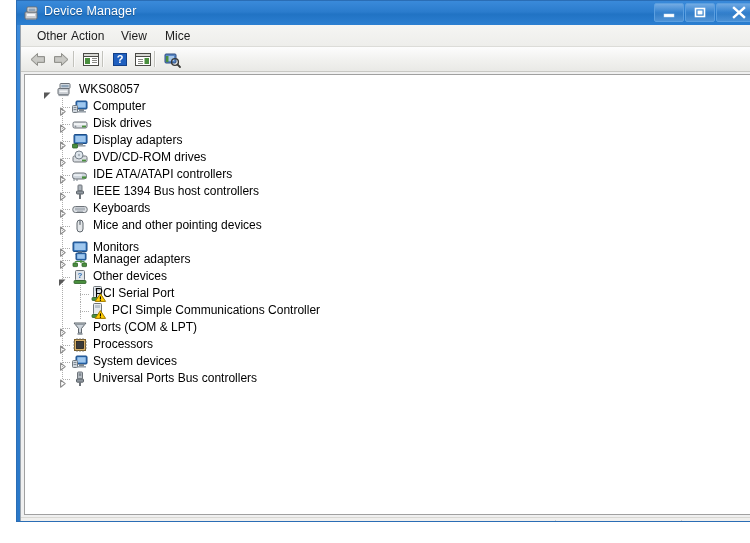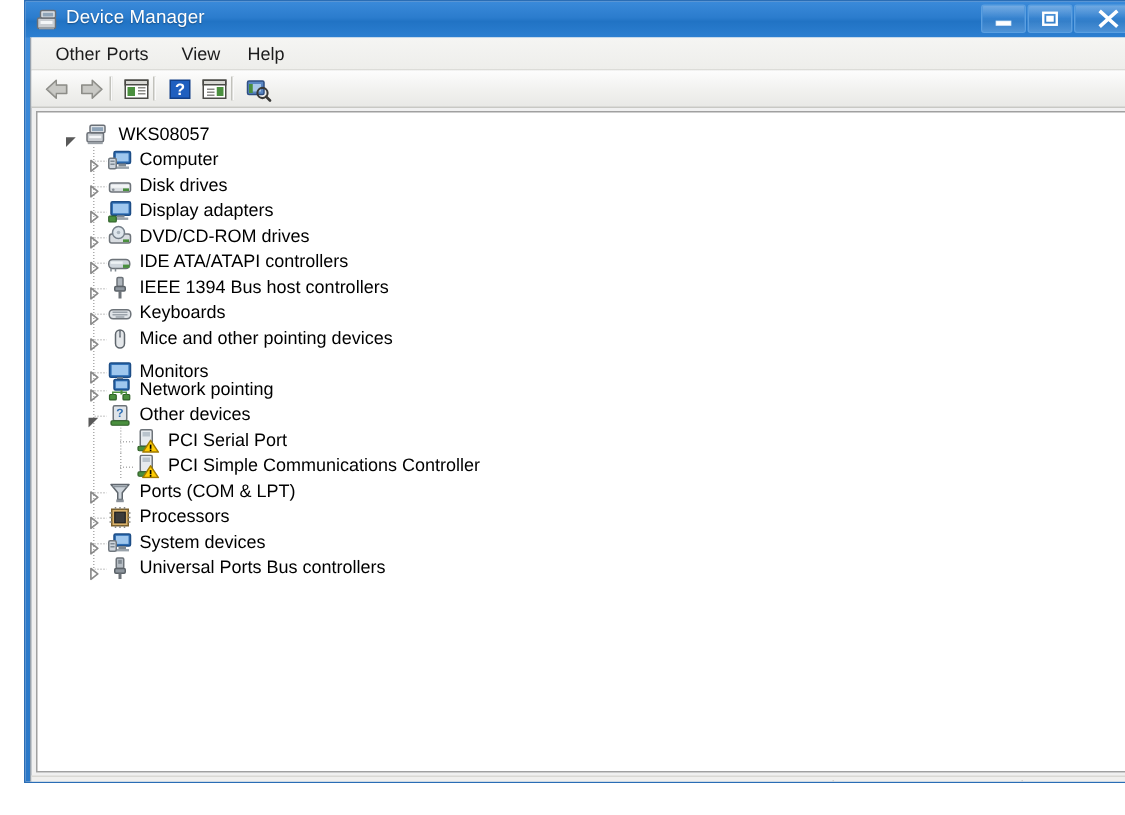--- a/index.html
+++ b/index.html
@@ -232,23 +232,23 @@
           <path d="M17 4 L27 13 M27 4 L17 13" stroke="#ffffff" stroke-width="2.4" stroke-linecap="square" fill="none"></path>
         </svg>
       </div>
     </div>
   </div>
 
   <div id="client">
 
     <div id="menubar">
       <div class="menu-item" style="left:10px">Other</div>
-      <div class="menu-item" style="left:44px">Ports</div>
+      <div class="menu-item" style="left:44px">Action</div>
       <div class="menu-item" style="left:94px">View</div>
-      <div class="menu-item" style="left:138px">Help</div>
+      <div class="menu-item" style="left:138px">Mice</div>
     </div>
 
     <div id="toolbar">
 
       <div class="tbtn" style="left:7px">
         <svg width="20" height="19" viewBox="0 0 20 19">
           <path d="M9.5 3.5 L3 9.5 L9.5 15.5 L9.5 12.4 L16.5 12.4 L16.5 6.6 L9.5 6.6 Z" fill="#b8b8b4" stroke="#8d8d88" stroke-width="1" stroke-linejoin="round"></path>
           <path d="M9 5 L4.3 9.4 L9 13.8 L9 11.6 L15.6 11.6 L15.6 7.4 L9 7.4 Z" fill="#c9c9c5"></path>
         </svg>
       </div>
@@ -449,21 +449,21 @@
                 <path d="M2.6 1 L7.2 4.6 L2.6 8.2 Z" fill="none" stroke="#8a8a8a" stroke-width="1.1" stroke-linejoin="round"></path>
               </svg></span>
             <span class="nodeicon" style="left:47px"><svg width="16" height="16" viewBox="0 0 16 16">
                 <rect x="4" y="1" width="10" height="7" rx="1" fill="#2f6fb5" stroke="#1d4d86" stroke-width="1"></rect>
                 <rect x="5.2" y="2.2" width="7.6" height="4.6" fill="#9fc7ee"></rect>
                 <path d="M9 8 L9 11" stroke="#4a8f3e" stroke-width="1.4"></path>
                 <rect x="1" y="11" width="4.5" height="3.6" rx=".6" fill="#4a8f3e" stroke="#2f5f28" stroke-width=".8"></rect>
                 <rect x="10" y="11" width="4.5" height="3.6" rx=".6" fill="#4a8f3e" stroke="#2f5f28" stroke-width=".8"></rect>
                 <path d="M3.2 11 L3.2 9.5 L12.2 9.5 L12.2 11" stroke="#4a8f3e" stroke-width="1" fill="none"></path>
               </svg></span>
-            <span class="rowlabel" style="left:66px">Network pointing</span>
+            <span class="rowlabel" style="left:66px">Manager adapters</span>
           </div>
           <div class="row" style="top:193px">
             <span class="dothoriz" style="left:38px; top:9px; width:8px;"></span>
             <span class="twisty" style="left:33px"><svg width="9" height="9" viewBox="0 0 9 9">
                 <path d="M1 2.5 L7.5 2.5 L1 9 Z" fill="#595959"></path>
               </svg></span>
             <span class="nodeicon" style="left:47px"><svg width="16" height="16" viewBox="0 0 16 16">
                 <rect x="3.5" y="1.5" width="9" height="10" rx="1" fill="#dfe4e9" stroke="#6d7379" stroke-width="1"></rect>
                 <text x="8" y="9" font-family="Liberation Sans, sans-serif" font-size="8" font-weight="bold" fill="#2f6fb5" text-anchor="middle">?</text>
                 <rect x="2" y="11.5" width="12" height="3" rx=".8" fill="#4a8f3e" stroke="#2f5f28" stroke-width=".8"></rect>
@@ -474,21 +474,21 @@
             <span class="dothoriz" style="left:55px; top:9px; width:10px;"></span>
             <span class="dotline" style="left:55px; top:0px; height:17px;"></span>
             <span class="nodeicon" style="left:66px"><svg width="16" height="16" viewBox="0 0 16 16">
                 <rect x="2.5" y="0.5" width="8" height="11" rx="1" fill="#e6eaee" stroke="#6d7379" stroke-width="1"></rect>
                 <rect x="4" y="2" width="5" height="3" fill="#b9c3cc"></rect>
                 <rect x="1" y="11.5" width="10" height="3" rx=".8" fill="#4a8f3e" stroke="#2f5f28" stroke-width=".8"></rect>
                 <path d="M9.4 7.6 L14.6 15.4 L4.2 15.4 Z" fill="#ffcc00" stroke="#a07a00" stroke-width="1" stroke-linejoin="round"></path>
                 <rect x="8.85" y="10.4" width="1.1" height="2.8" fill="#000000"></rect>
                 <rect x="8.85" y="13.7" width="1.1" height="1.1" fill="#000000"></rect>
               </svg></span>
-            <span class="rowlabel" style="left:85px">PCI Serial Port</span>
+            <span class="rowlabel" style="left:68px">PCI Serial Port</span>
           </div>
           <div class="row" style="top:227px">
             <span class="dothoriz" style="left:55px; top:9px; width:10px;"></span>
             <span class="dotline" style="left:55px; top:0px; height:17px;"></span>
             <span class="nodeicon" style="left:66px"><svg width="16" height="16" viewBox="0 0 16 16">
                 <rect x="2.5" y="0.5" width="8" height="11" rx="1" fill="#e6eaee" stroke="#6d7379" stroke-width="1"></rect>
                 <rect x="4" y="2" width="5" height="3" fill="#b9c3cc"></rect>
                 <rect x="1" y="11.5" width="10" height="3" rx=".8" fill="#4a8f3e" stroke="#2f5f28" stroke-width=".8"></rect>
                 <path d="M9.4 7.6 L14.6 15.4 L4.2 15.4 Z" fill="#ffcc00" stroke="#a07a00" stroke-width="1" stroke-linejoin="round"></path>
                 <rect x="8.85" y="10.4" width="1.1" height="2.8" fill="#000000"></rect>

